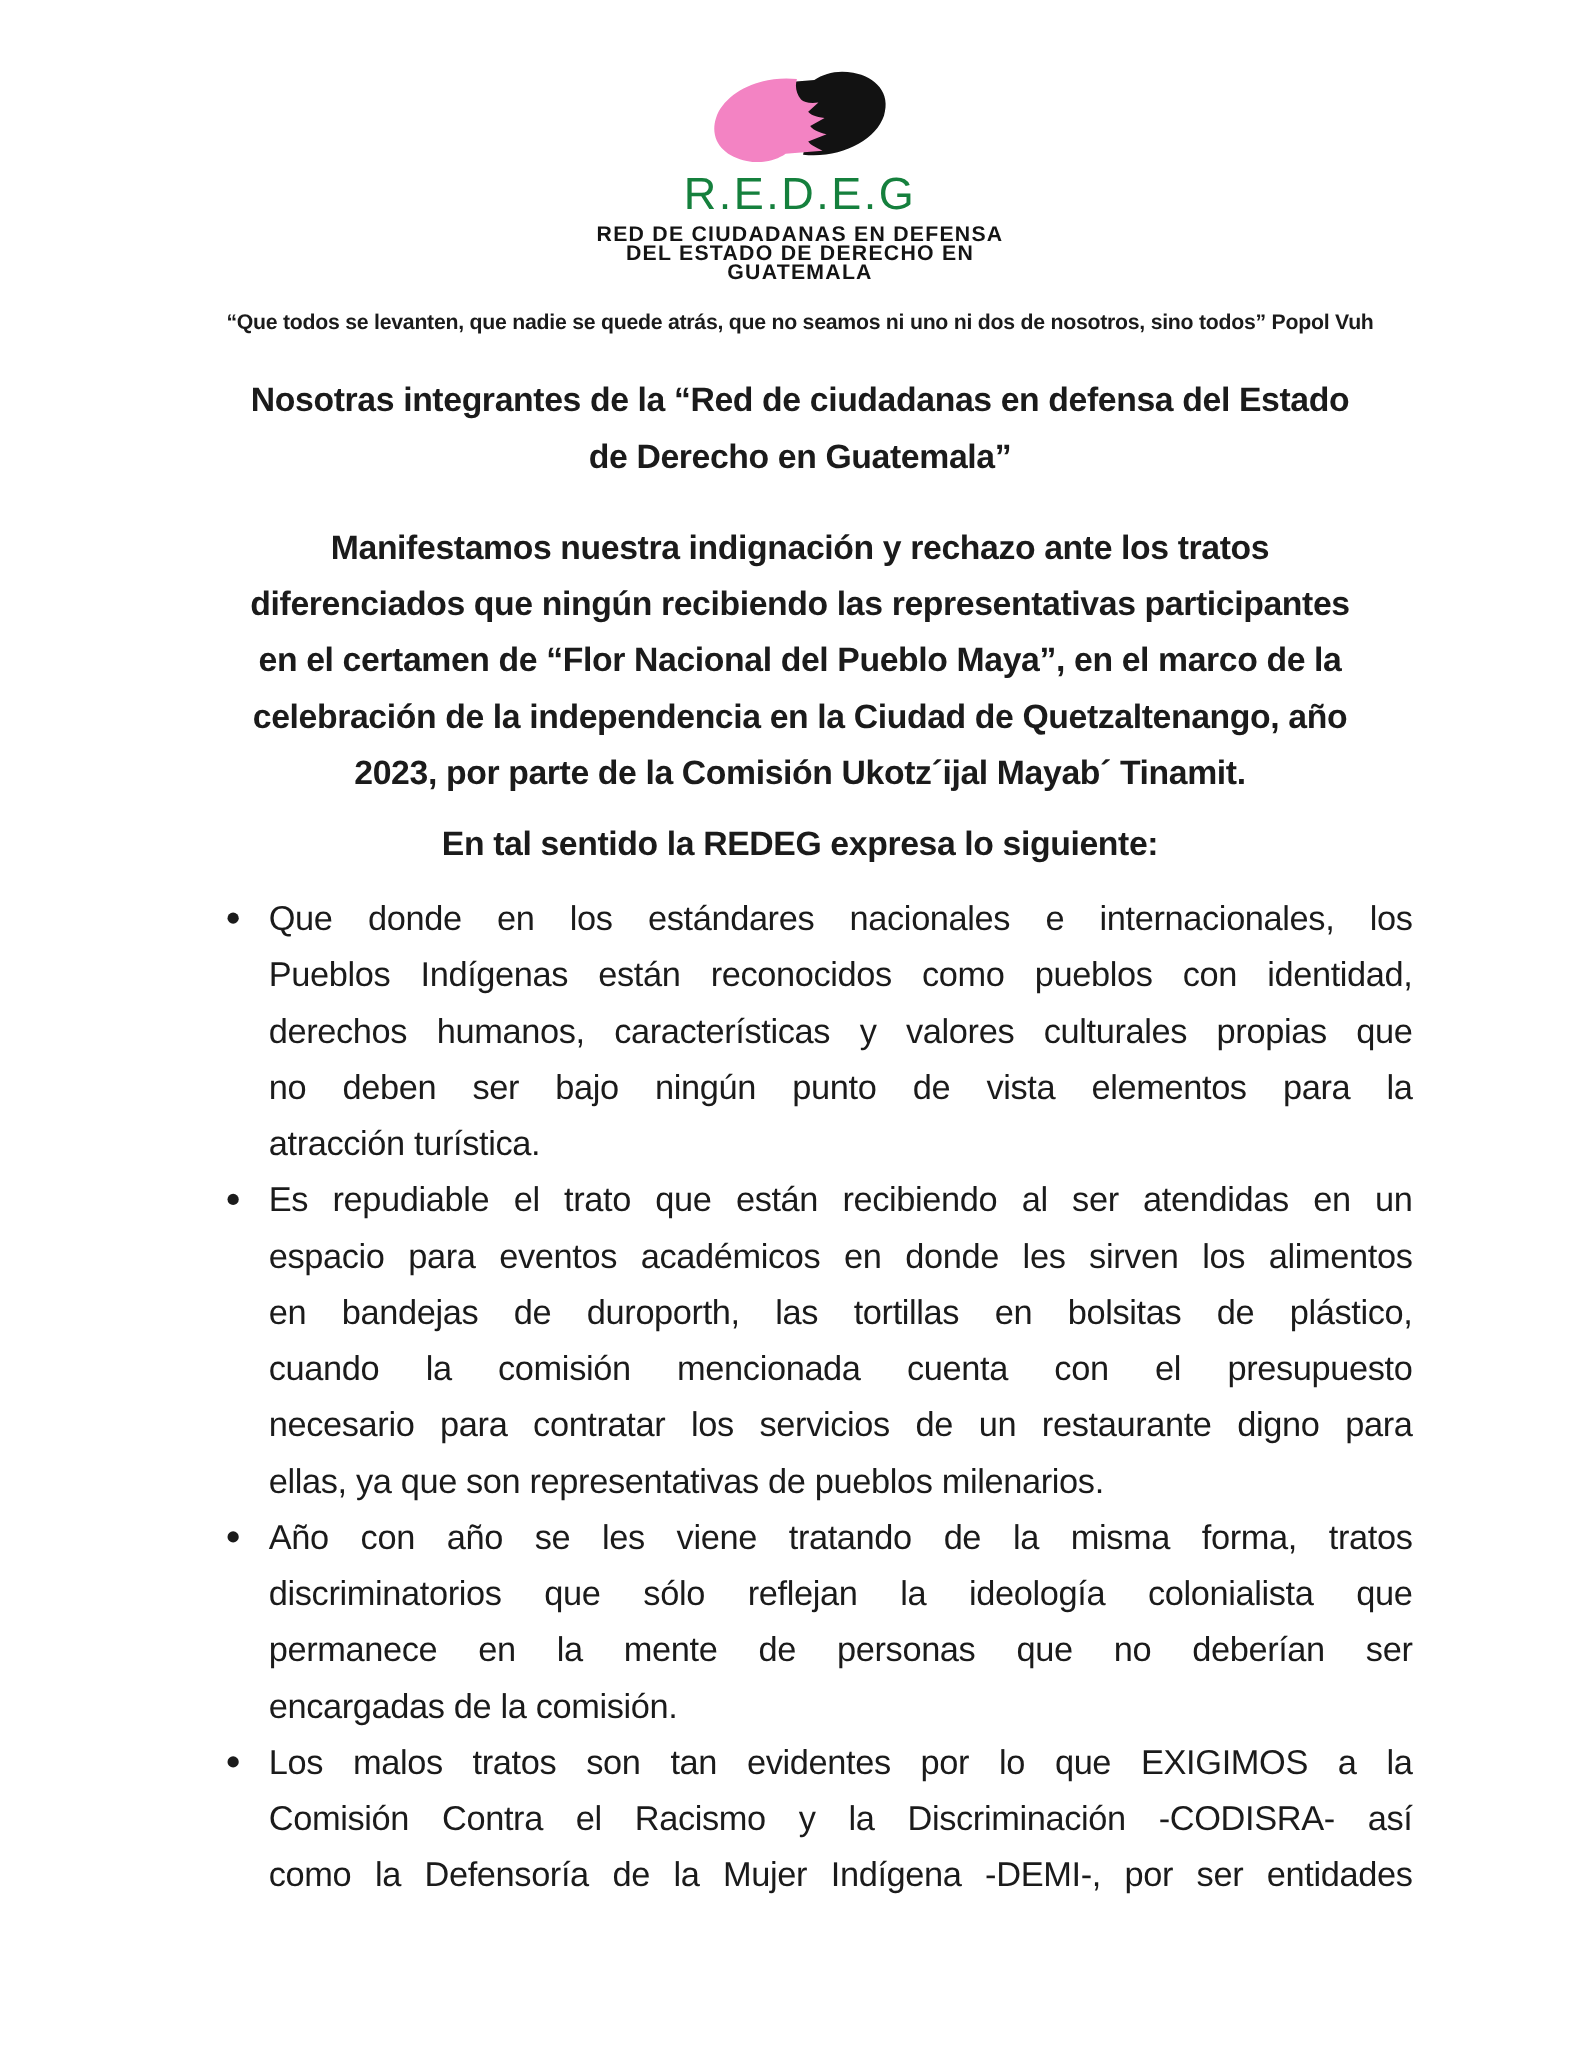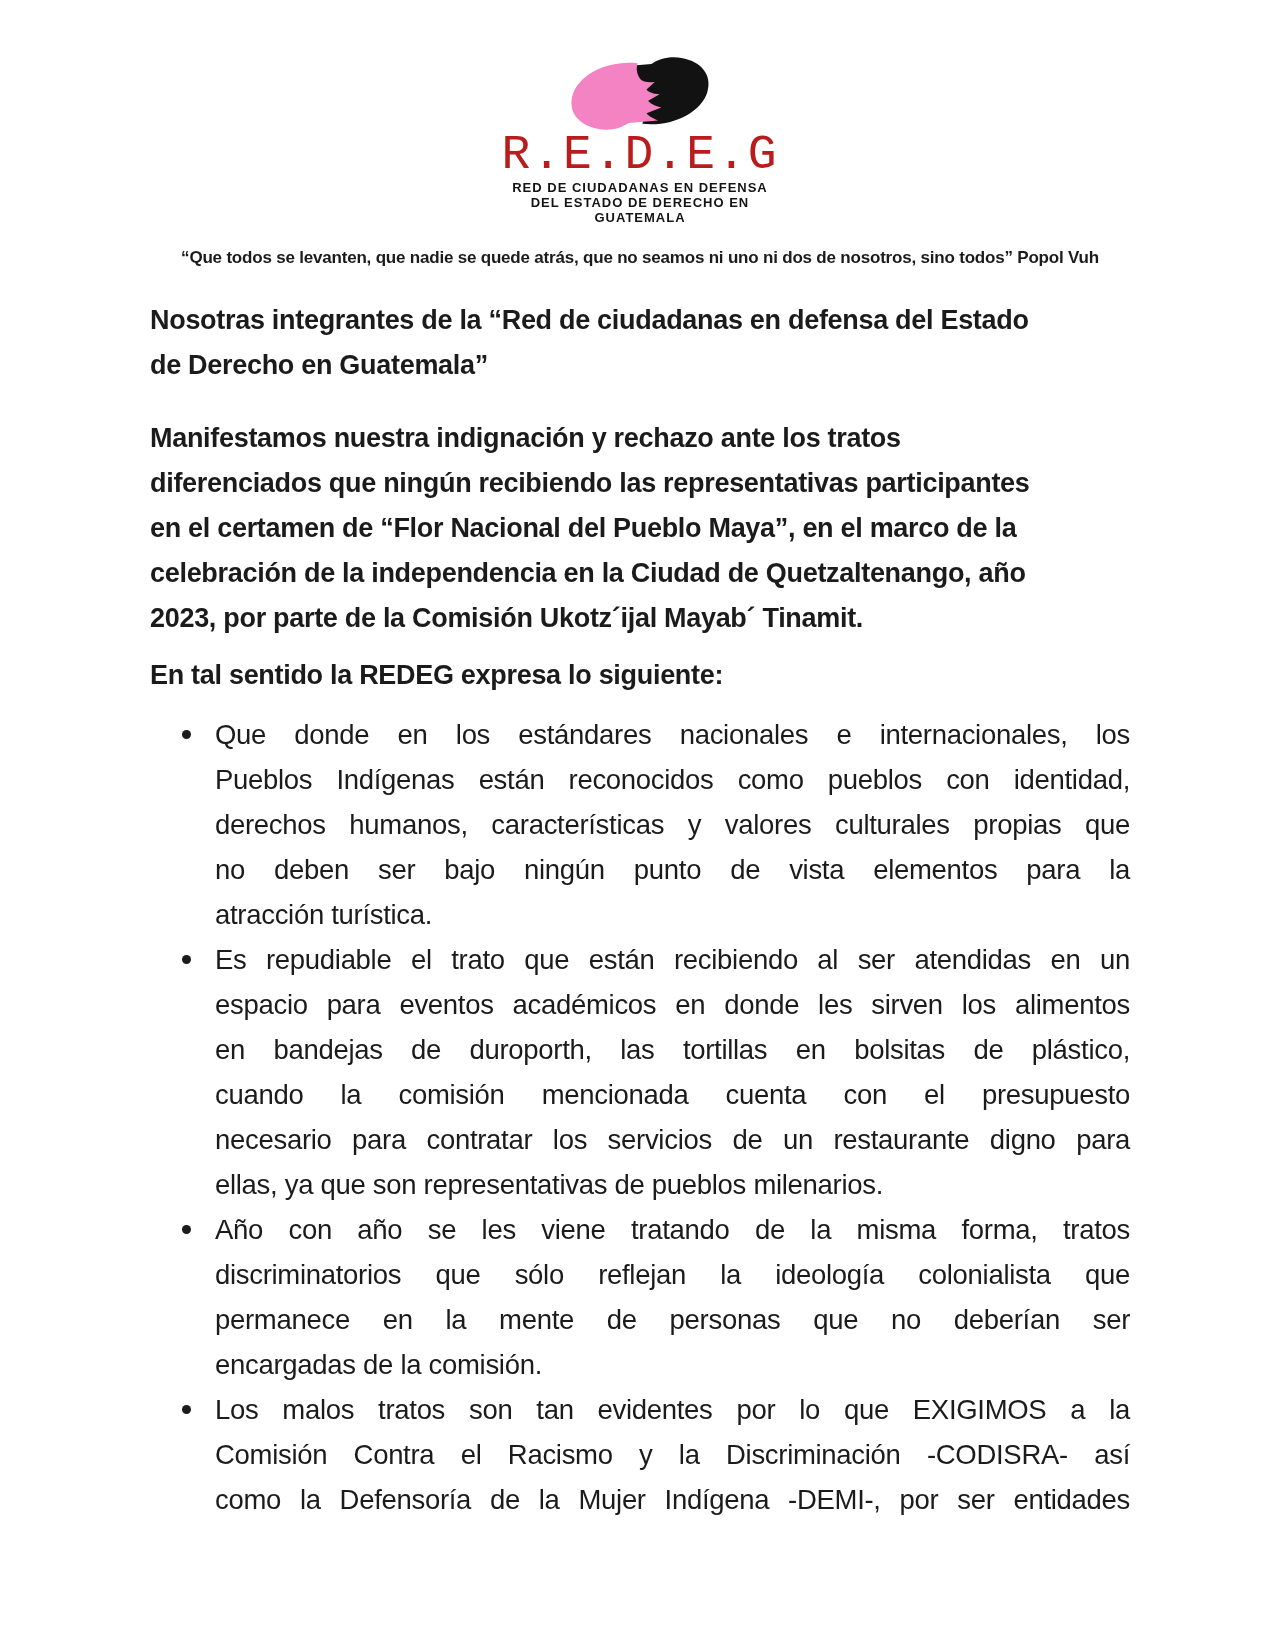--- a/index.html
+++ b/index.html
@@ -23,51 +23,51 @@
   .letterhead {
     text-align: center;
   }
   .logo-hands {
     display: block;
     margin: 0 auto;
     width: 190px;
     height: 77px;
   }
   .logo-acronym {
-    font-family: Liberation Mono, monospace;
-    font-size: 48px;
+    font-family: Liberation Sans, sans-serif;
+    font-size: 36px;
     line-height: 46px;
     letter-spacing: 2px;
     font-weight: 400;
-    color: #b91c1c;
+    color: #15803d;
   }
   .logo-tagline {
     margin-top: 2px;
-    font-size: 13px;
+    font-size: 17px;
     line-height: 15px;
     font-weight: bold;
     letter-spacing: 1px;
     color: #141414;
   }
   
   .quote {
     margin: 22px 0 13px 0;
     text-align: center;
     font-size: 17px;
     line-height: 21px;
     font-weight: bold;
     letter-spacing: -0.2px;
   }
   
   .heading {
     margin: 0;
     font-size: 27px;
     line-height: 45px;
     font-weight: bold;
-    text-align: left;
+    text-align: center;
     letter-spacing: -0.3px;
   }
   .heading.title    { margin-top: 30px; }
   .heading.manifesto{ margin-top: 28px; }
   .heading.sentido  { margin-top: 12px; }
   
   .bullets {
     margin: 14px 0 0 0;
     padding: 0;
     list-style: none;

